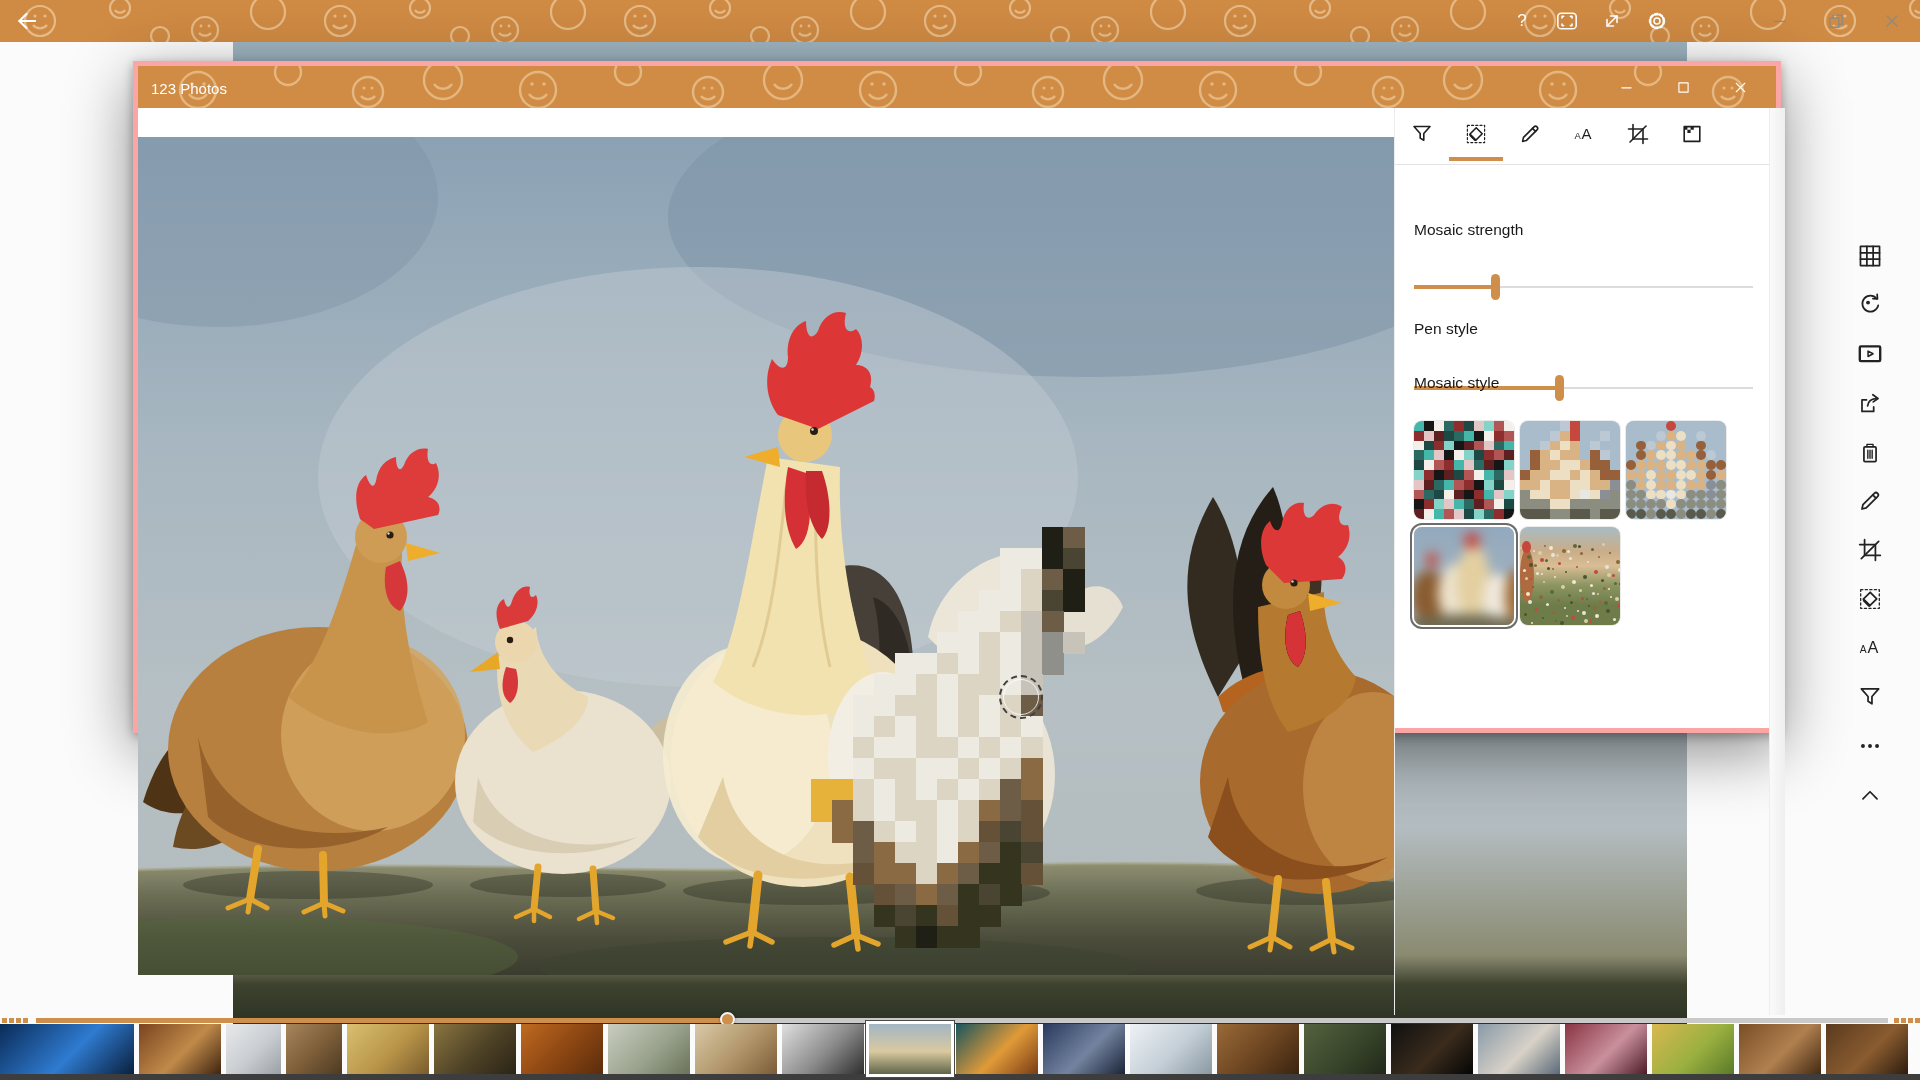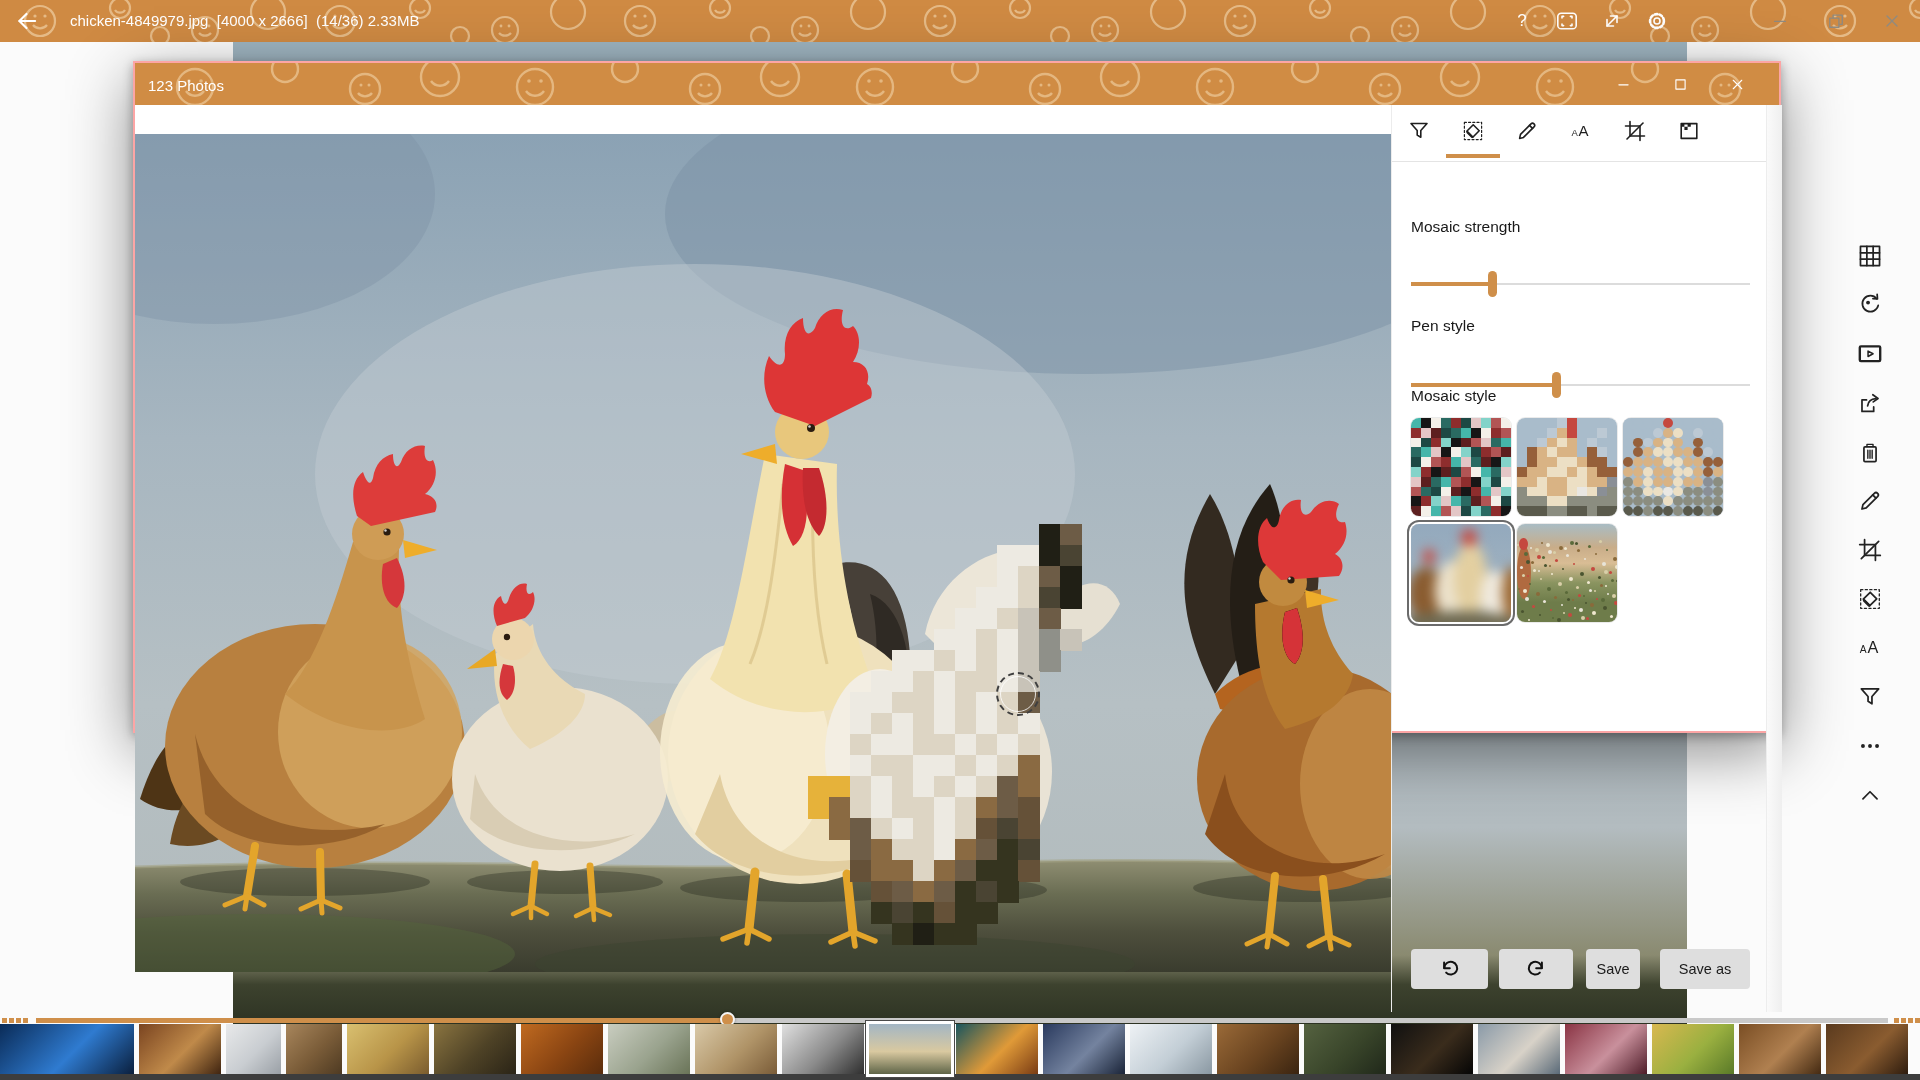--- a/index.html
+++ b/index.html
@@ -34,21 +34,21 @@
   .thumb.sel { box-shadow:0 0 0 3px #fff, 0 0 0 4px #4a4a4a; z-index:2; }
   #strip-bottom { position:absolute; left:0; top:61px; width:1920px; height:6px; background:#3d3d3d; }
 
   
   #side-tools { position:absolute; left:1857px; top:243px; width:30px; display:flex; flex-direction:column; gap:23px; }
   .stool { width:26px; height:26px; color:#222; cursor:pointer; }
   .stool svg { width:26px; height:26px; }
 
   
   #dlg { position:absolute; left:133px; top:61px; width:1648px; height:672px; background:#fff;
-    border:2px solid #fca5a5; box-shadow:0 18px 60px rgba(0,0,0,.45), 0 3px 10px rgba(0,0,0,.3); }
+    border:5px solid #fca5a5; box-shadow:0 18px 60px rgba(0,0,0,.45), 0 3px 10px rgba(0,0,0,.3); }
   #dlg-titlebar { position:absolute; left:0; top:0; width:100%; height:42px; background:#d08c44; overflow:hidden; }
   .dlg-title { position:absolute; left:13px; top:0; height:42px; line-height:46px; color:#fff; font-size:15px; }
   .dlg-ctl { position:absolute; left:1460px; top:0; height:42px; display:flex; }
   .dlg-ctl .wbtn { width:57px; height:42px; display:flex; align-items:center; justify-content:center; color:#fff; cursor:pointer; }
   .dlg-ctl svg { width:17px; height:17px; }
 
   #canvas { position:absolute; left:0; top:71px; width:1256px; height:838px; overflow:hidden; cursor:none; }
   #scene { position:absolute; left:0; top:0; }
   #mosaic { position:absolute; left:0; top:0; width:100%; height:100%; pointer-events:none; }
   .mblk { position:absolute; width:21.5px; height:21.5px; }
@@ -109,21 +109,20 @@
       </pattern>
     </defs>
     <rect width="100%" height="100%" fill="url(#sm1)"></rect>
   </svg>
   <div class="tb-back">
     <svg viewBox="0 0 24 24" fill="none" stroke="currentColor" stroke-width="2" stroke-linecap="round" stroke-linejoin="round">
         <path d="M19.5 12H5"></path>
         <path d="M11.5 5.5L5 12l6.5 6.5"></path>
       </svg>
   </div>
-  <div class="tb-title">chicken-4849979.jpg  [4000 x 2666]  (14/36) 2.33MB</div>
   <div class="tb-icons" id="tb-icons">
       <div class="tb-ic">
         <span class="qmark">?</span>
       </div>
       <div class="tb-ic">
         <svg viewBox="0 0 24 24" fill="none" stroke="currentColor" stroke-width="1.6" stroke-linecap="round" stroke-linejoin="round">
           <rect x="2.8" y="4.2" width="18.4" height="15.6" rx="3.4"></rect>
           <path d="M8.6 7.4H7v1.6M15.4 7.4H17v1.6M17 15v1.6h-1.6M7 15v1.6h1.6"></path>
         </svg>
       </div>
@@ -539,21 +538,21 @@
       <div class="sl-track"></div>
       <div class="sl-fill" style="width: 24%;"></div>
       <div class="sl-thumb" style="left: calc(24% - 4.5px);"></div>
     </div>
     <div class="plabel" style="top:212px">Pen style</div>
     <div class="slider" id="sl2" style="top:267px">
       <div class="sl-track"></div>
       <div class="sl-fill" style="width: 43%;"></div>
       <div class="sl-thumb" style="left: calc(43% - 4.5px);"></div>
     </div>
-    <div class="plabel" style="top:282px">Mosaic style</div>
+    <div class="plabel" style="top:266px">Mosaic style</div>
     <div id="styles">
         <div class="sthumb" style="left: 0px; top: 0px;">
           <span class="mcell" style="background: rgb(69, 182, 170);"></span>
           <span class="mcell" style="background: rgb(22, 22, 22);"></span>
           <span class="mcell" style="background: rgb(244, 240, 233);"></span>
           <span class="mcell" style="background: rgb(42, 106, 98);"></span>
           <span class="mcell" style="background: rgb(142, 45, 45);"></span>
           <span class="mcell" style="background: rgb(29, 72, 68);"></span>
           <span class="mcell" style="background: rgb(227, 198, 198);"></span>
           <span class="mcell" style="background: rgb(131, 211, 201);"></span>
@@ -954,36 +953,20 @@
           <span class="spdot" style="left: 47%; top: 23%; width: 3px; height: 3px; background: rgb(240, 232, 208);"></span>
           <span class="spdot" style="left: 84%; top: 76%; width: 4px; height: 4px; background: rgb(90, 106, 58);"></span>
           <span class="spdot" style="left: 21%; top: 47%; width: 2px; height: 2px; background: rgb(232, 228, 216);"></span>
           <span class="spdot" style="left: 58%; top: 18%; width: 3px; height: 3px; background: rgb(74, 84, 48);"></span>
           <span class="spdot" style="left: 95%; top: 71%; width: 4px; height: 4px; background: rgb(217, 207, 168);"></span>
           <span class="spdot" style="left: 32%; top: 42%; width: 2px; height: 2px; background: rgb(138, 106, 58);"></span>
           <span class="spdot" style="left: 69%; top: 95%; width: 3px; height: 3px; background: rgb(197, 72, 63);"></span>
           <span class="spdot" style="left: 6%; top: 66%; width: 4px; height: 4px; background: rgb(240, 232, 208);"></span>
         </div>
       </div>
-    <div id="actions">
-      <button class="abtn" id="undoBtn" style="left:0;width:77px">
-          <svg viewBox="0 0 24 24" fill="none" stroke="currentColor" stroke-width="2.2" stroke-linecap="round" stroke-linejoin="round">
-            <path d="M5.6 5v6.2h6.2"></path>
-            <path d="M5.8 11a7 7 0 1 1 2 5"></path>
-          </svg>
-        </button>
-      <button class="abtn" id="redoBtn" style="left:88px;width:74px">
-          <svg viewBox="0 0 24 24" fill="none" stroke="currentColor" stroke-width="2.2" stroke-linecap="round" stroke-linejoin="round">
-            <path d="M18.4 5v6.2h-6.2"></path>
-            <path d="M18.2 11a7 7 0 1 0-2 5"></path>
-          </svg>
-        </button>
-      <button class="abtn" style="left:175px;width:54px">Save</button>
-      <button class="abtn" style="left:249px;width:90px">Save as</button>
-    </div>
     <div id="panel-lane"></div>
   </div>
 </div>
 
 <div id="side-tools">
     <div class="stool"><svg viewBox="0 0 24 24" fill="none" stroke="currentColor" stroke-width="1.6" stroke-linecap="round" stroke-linejoin="round">
         <rect x="3.2" y="3.2" width="17.6" height="17.6"></rect>
         <path d="M9.1 3.2v17.6M14.9 3.2v17.6M3.2 9.1h17.6M3.2 14.9h17.6"></path>
       </svg></div>
     <div class="stool"><svg viewBox="0 0 24 24" fill="none" stroke="currentColor" stroke-width="1.6" stroke-linecap="round" stroke-linejoin="round">

